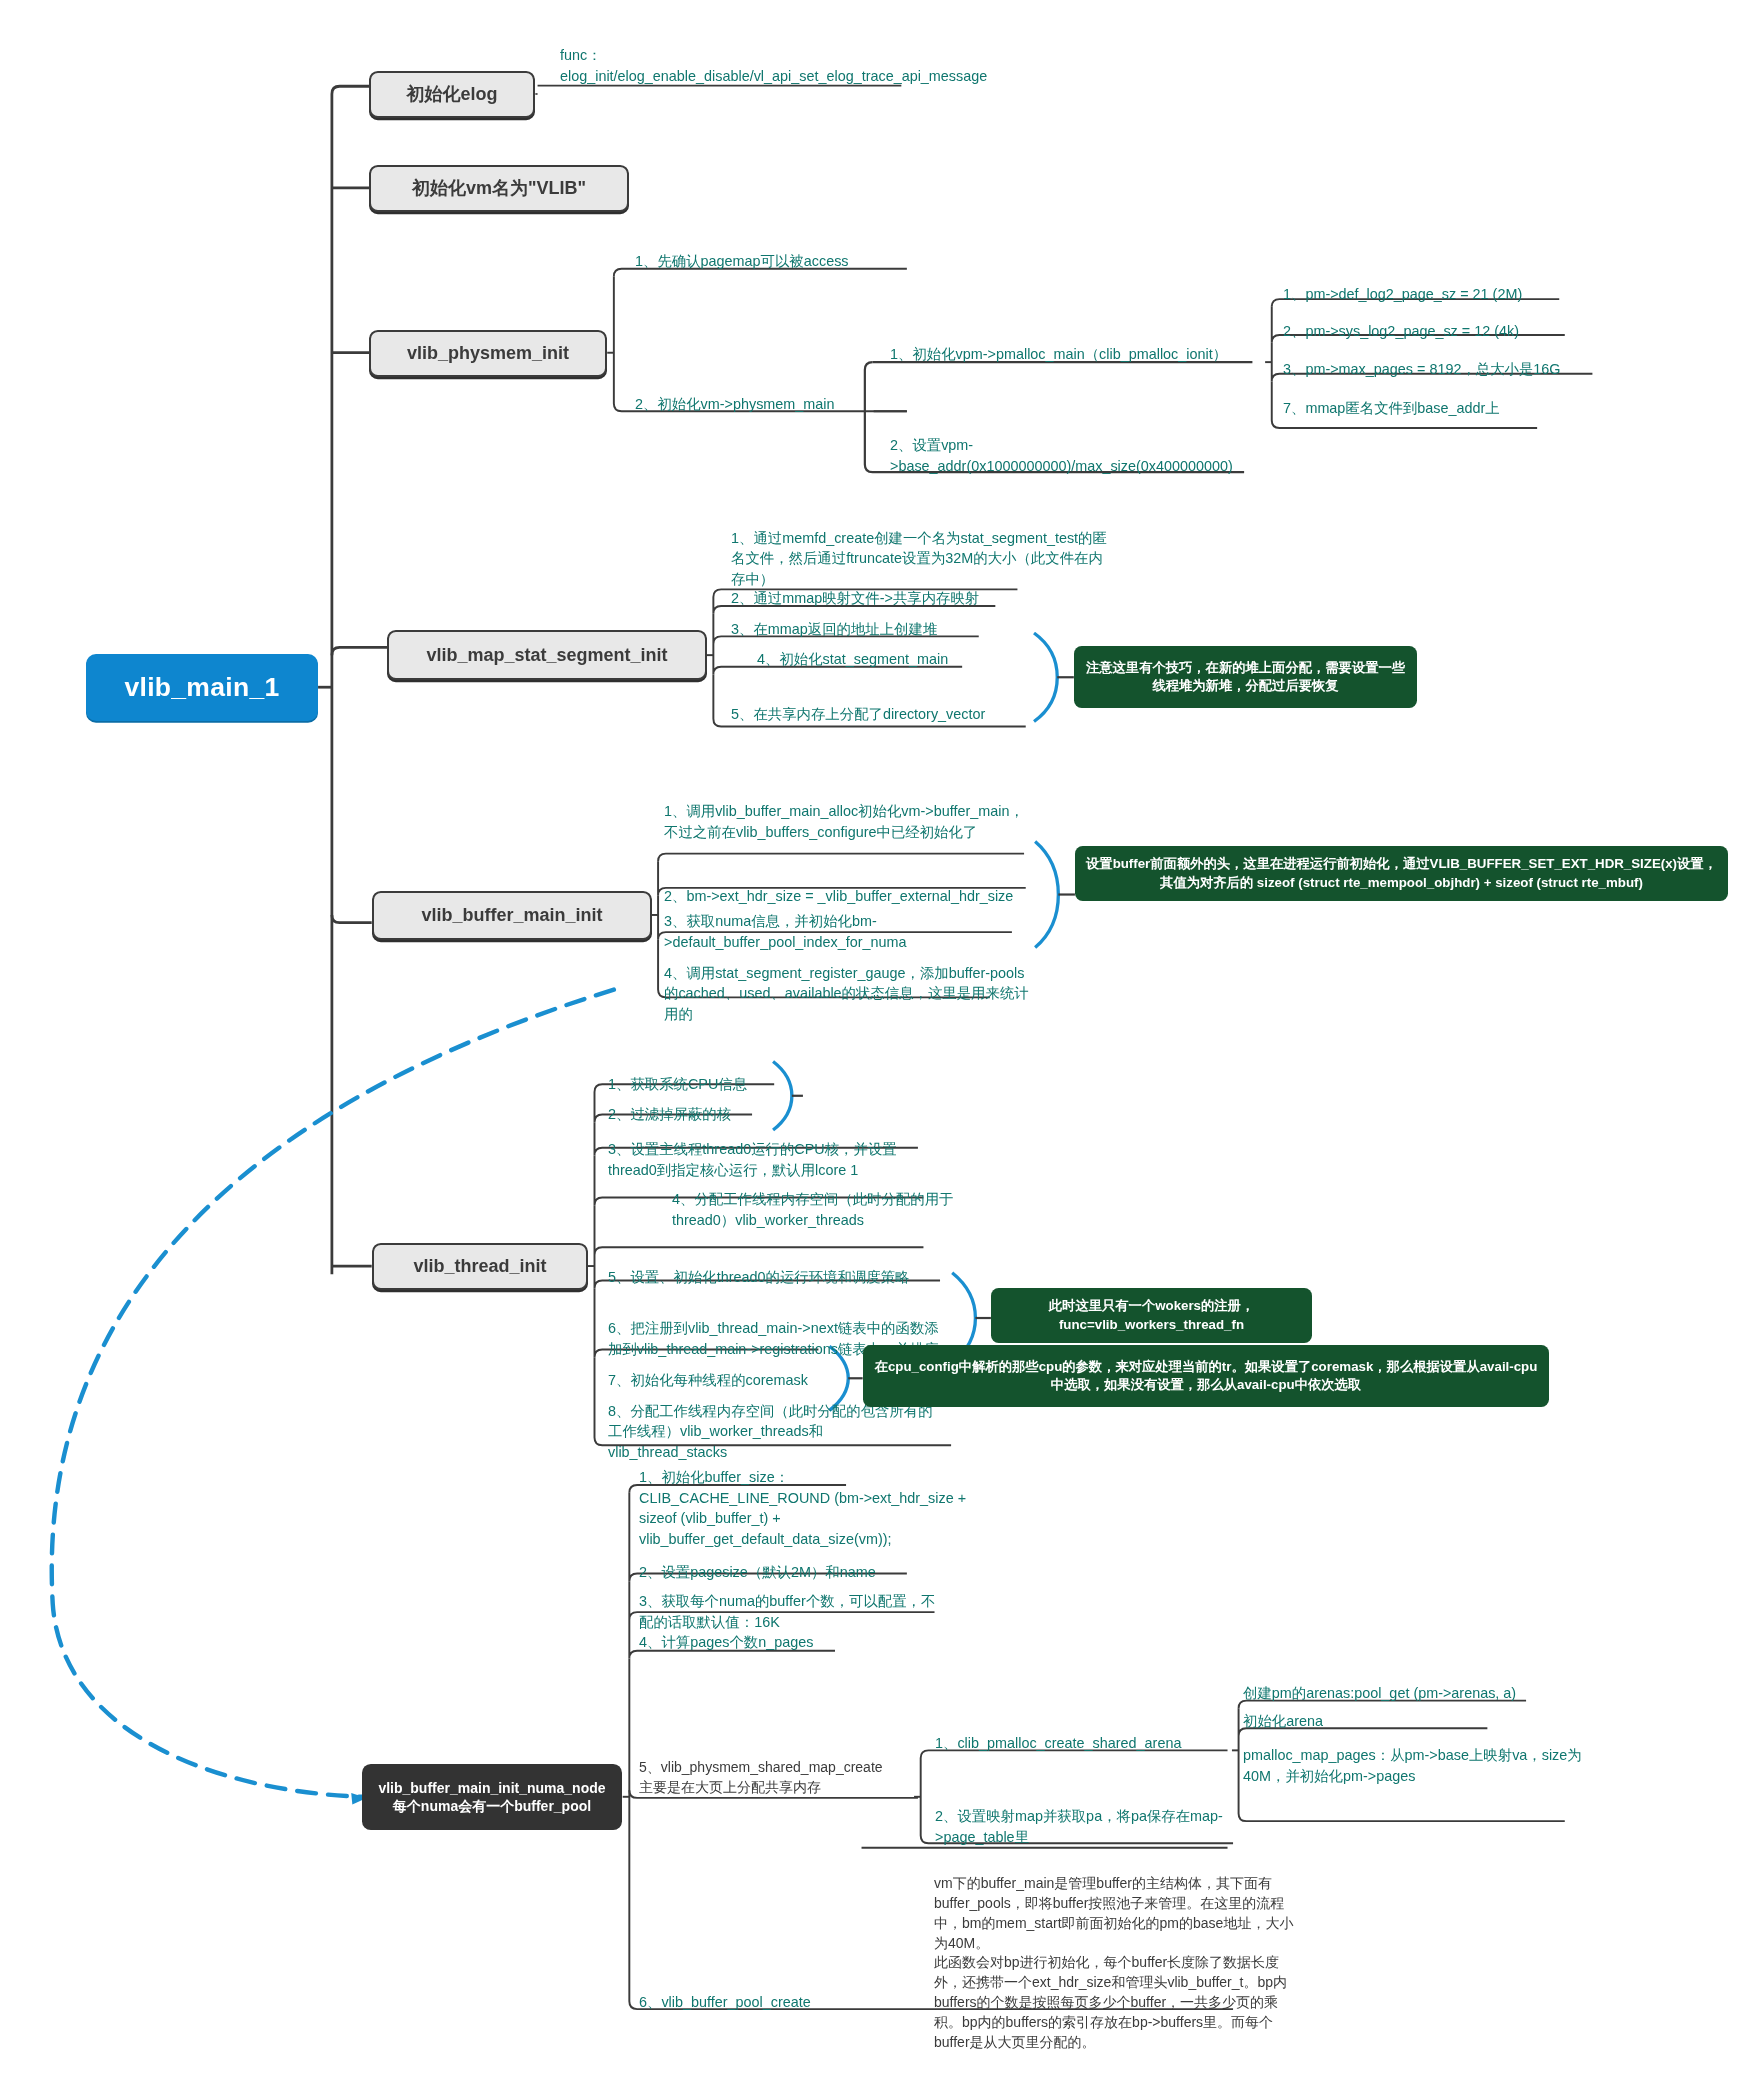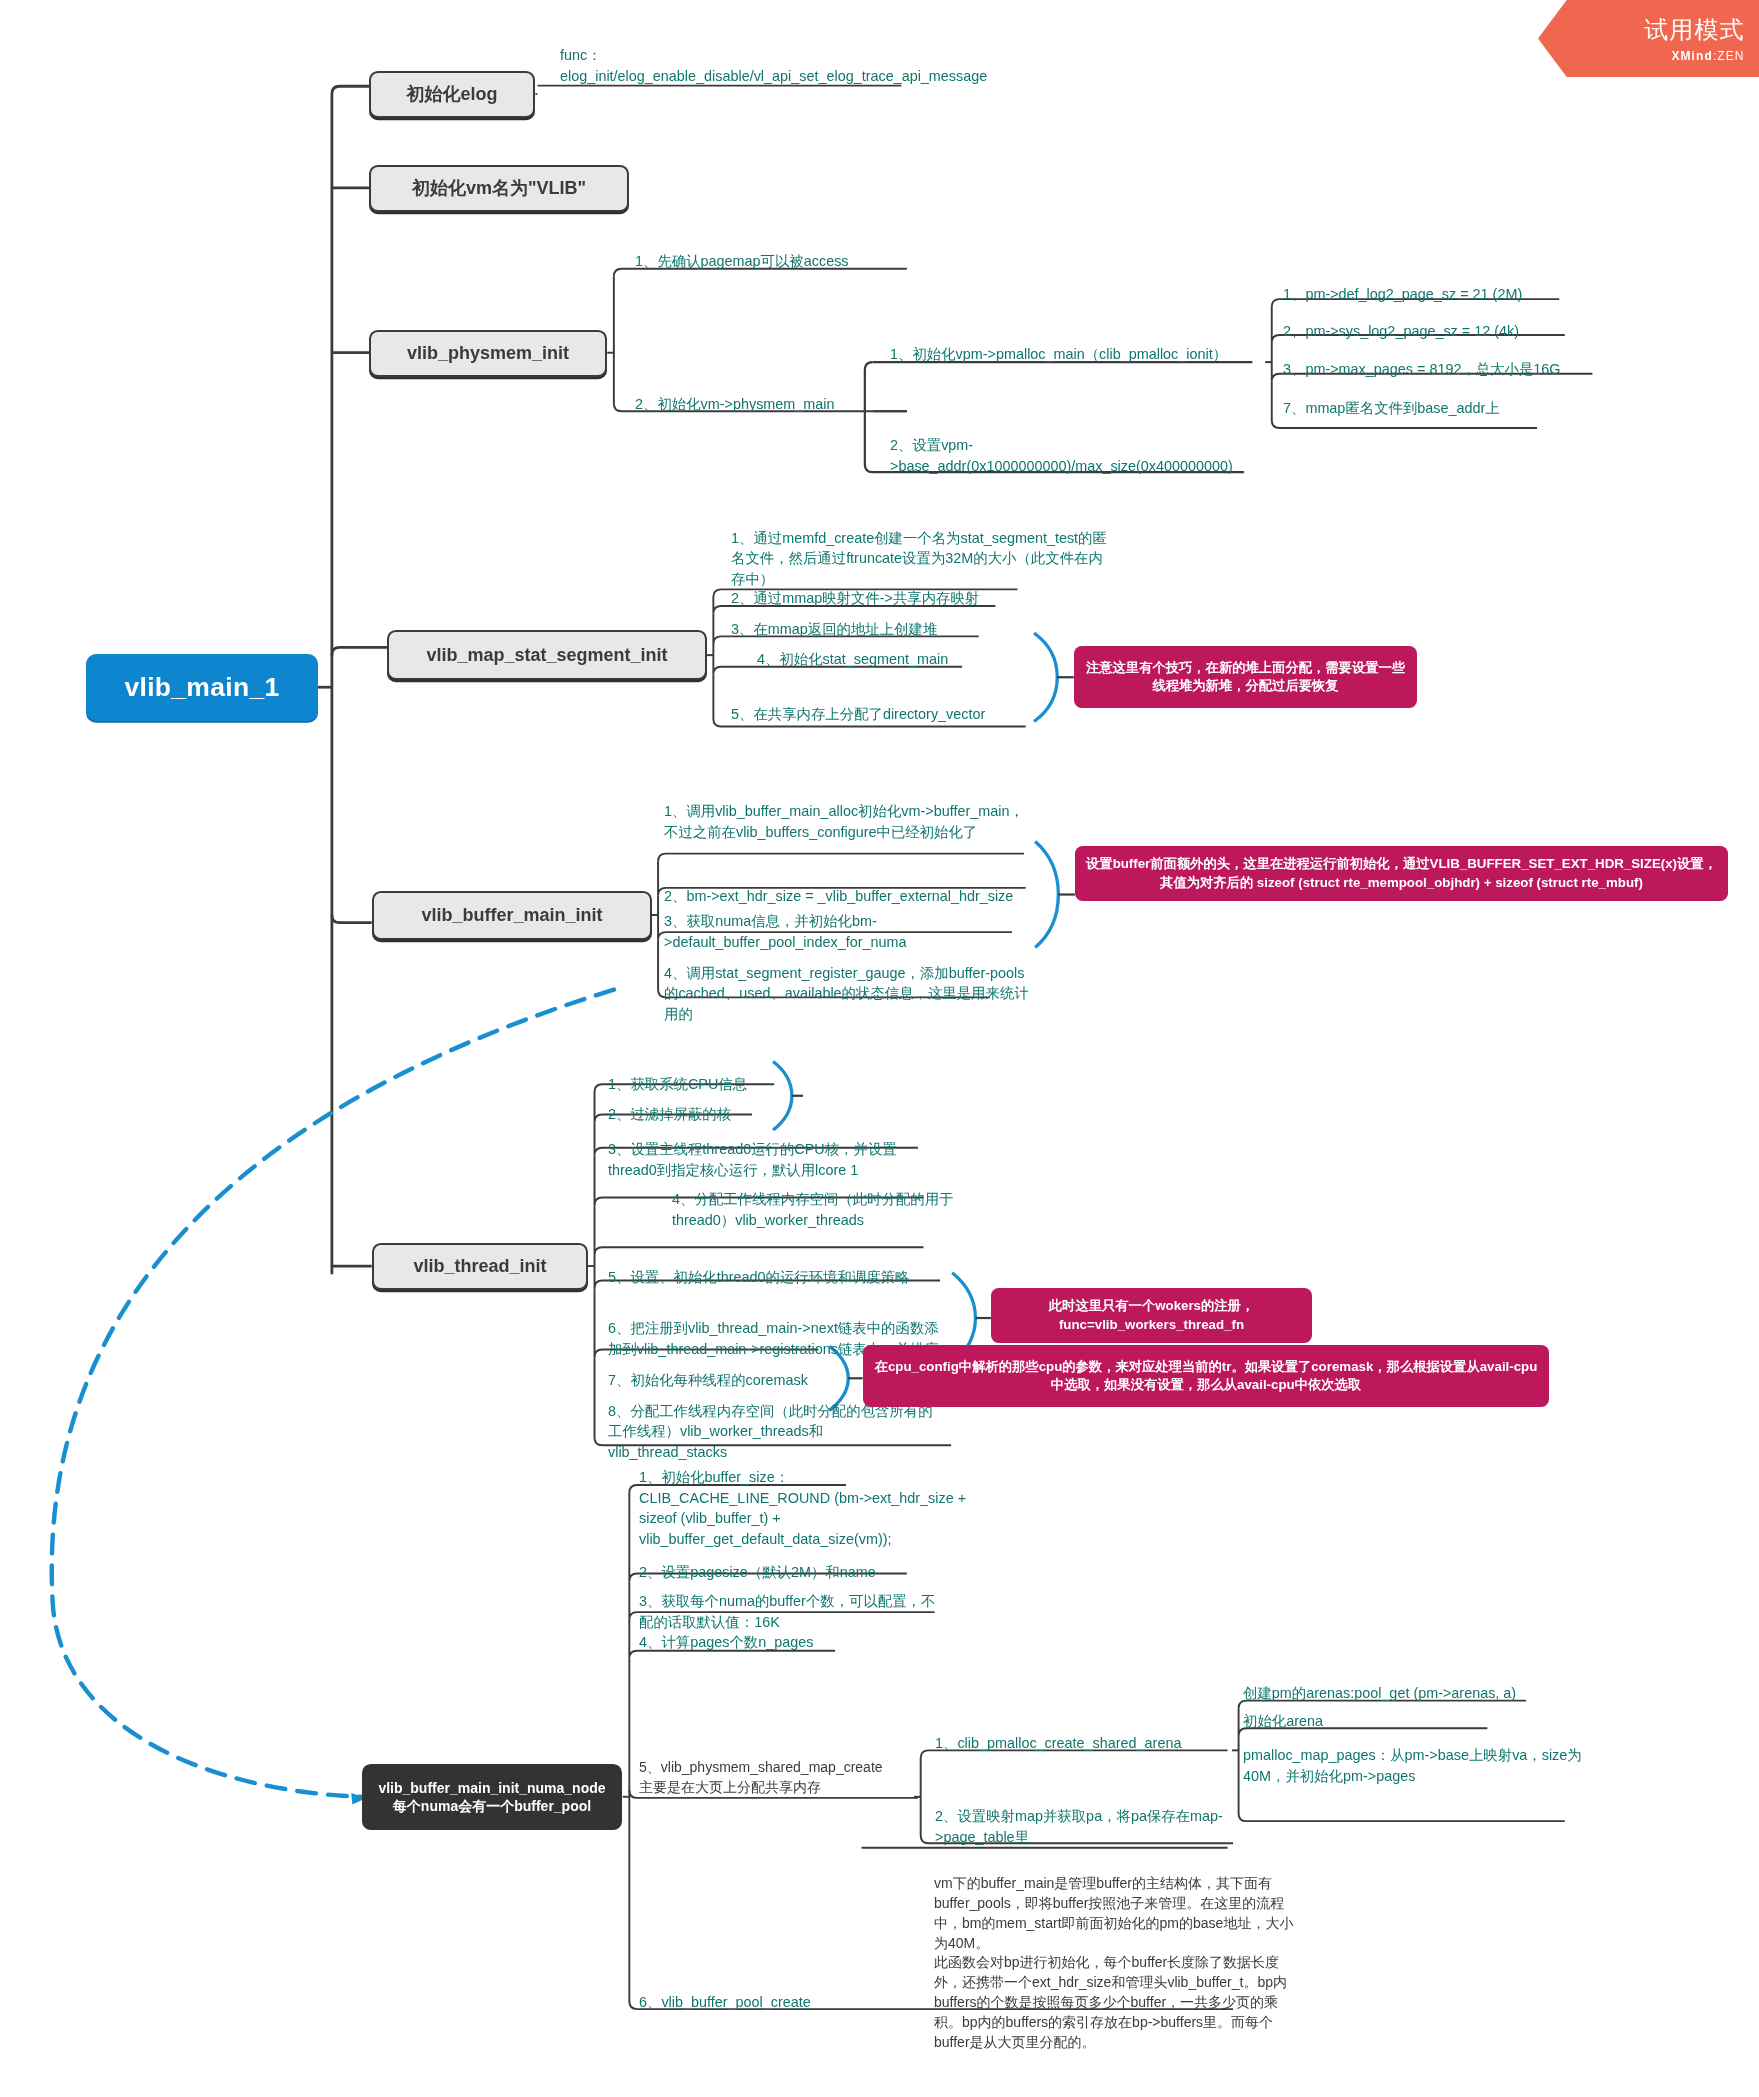--- a/index.html
+++ b/index.html
@@ -36,21 +36,21 @@
     padding:4.4px 7.7px;box-sizing:border-box;text-align:center;
   }
   
   .sub{
     font-size:14.4px;line-height:1.42;color:#0f766e;
     display:flex;align-items:flex-end;
   }
   .sub span{display:block;}
   
   .callout{
-    background:#be185d;border-radius:7.7px;color:#ffffff;
+    background:#14532d;border-radius:7.7px;color:#ffffff;
     font-size:13.3px;font-weight:bold;line-height:1.38;
     display:flex;align-items:center;justify-content:center;
     padding:6.6px 10px;box-sizing:border-box;text-align:center;
   }
   
   .badge{
     position:absolute;right:0;top:0;width:221px;height:77px;
     background:#f0674f;color:#fff;
     clip-path:polygon(13% 0,100% 0,100% 100%,13% 100%,0 50%);
     display:flex;flex-direction:column;align-items:flex-end;justify-content:center;
@@ -161,24 +161,20 @@
     </g>
     <g fill="none" stroke="#3b3b3b" stroke-width="3.5">
       <path d="M2240 3090 q0 -14 14 -14 H2760"></path>
       <path d="M2240 3090 V3140 q0 -14 14 -14 H2690"></path>
       <path d="M2240 3140 V3280 q0 14 14 14 H2830"></path>
       <path d="M2228 3166 H2240"></path>
     </g>
     <path d="M1558 3342 H2220" fill="none" stroke="#3b3b3b" stroke-width="3.5"></path>
   </svg>
 
-  <div class="badge">
-    <div class="b1">试用模式</div>
-    <div class="b2"><b>XMind</b><span>:ZEN</span></div>
-  </div>
 
   <div class="node root" style="left:86px;top:654px;width:232px;height:67px;">
     <span>vlib_main_1</span>
   </div>
 
   <div class="node topic" style="left:369px;top:71px;width:166px;height:47px;">
     <span>初始化elog</span>
   </div>
 
   <div class="node topic" style="left:369px;top:165px;width:260px;height:47px;">

